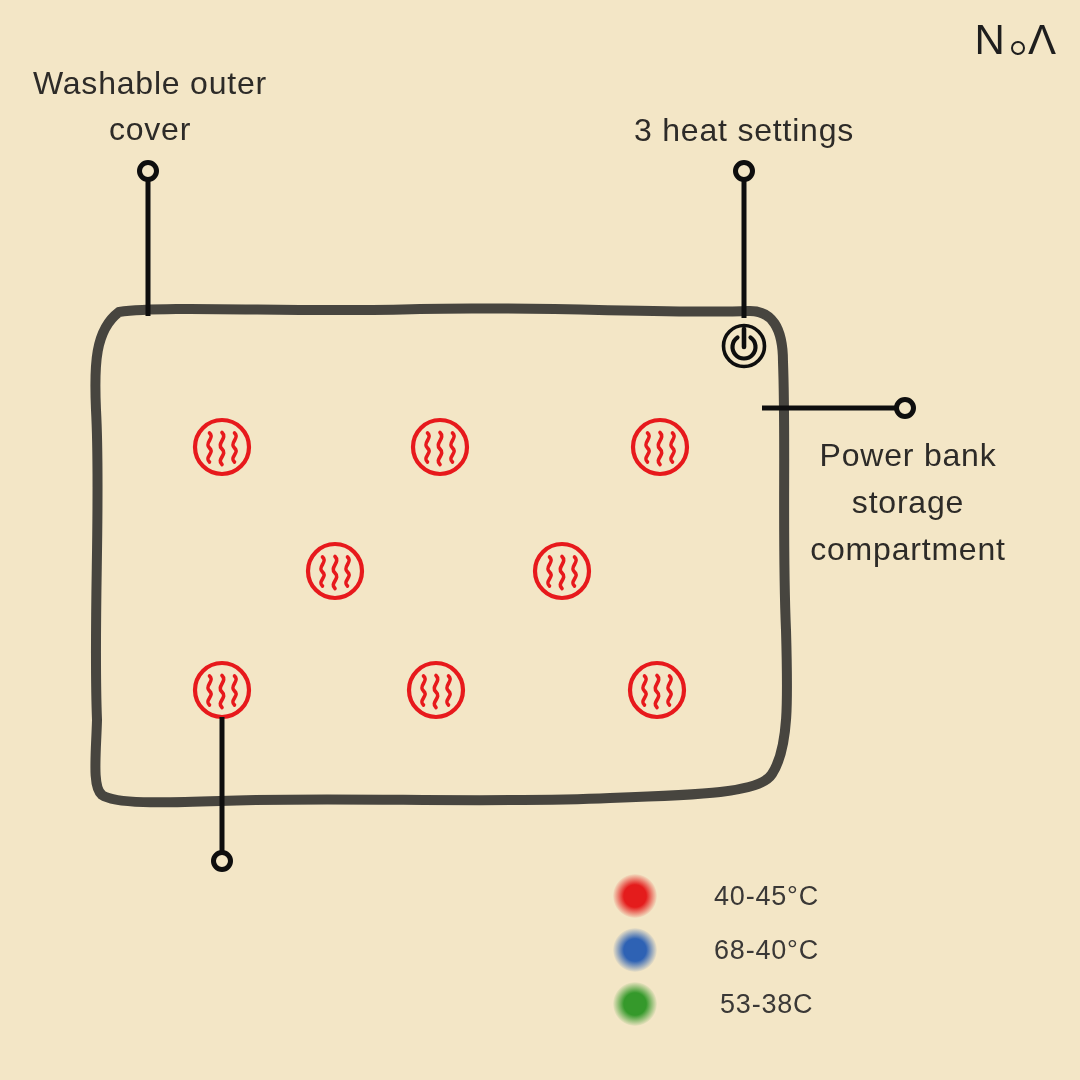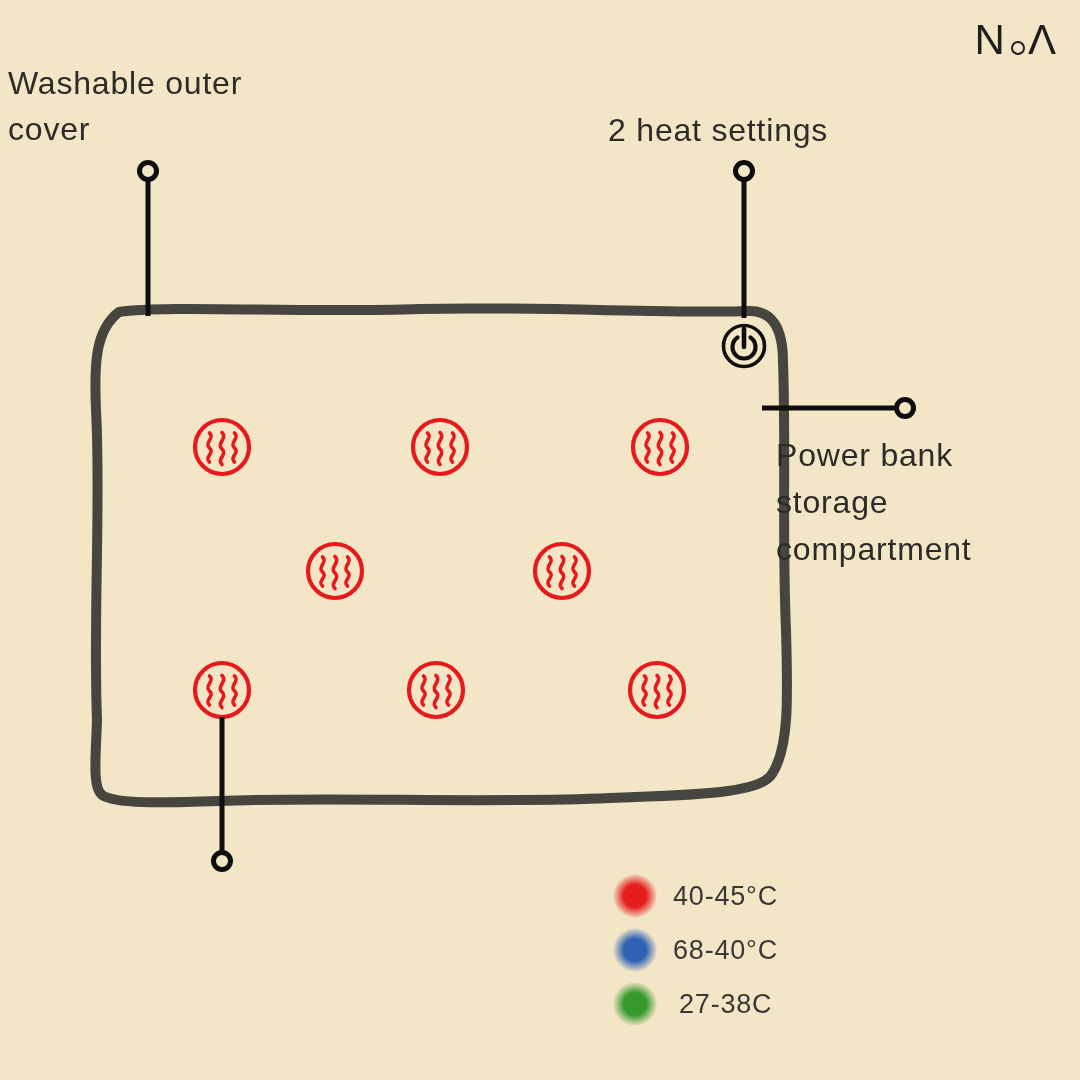--- a/index.html
+++ b/index.html
@@ -11,21 +11,21 @@
     overflow:hidden;
   }
   svg.scene { position:absolute; left:0; top:0; width:1080px; height:1080px; }
 
   .label {
     position:absolute;
     color:#2d2b28;
     font-size:32px;
     line-height:46px;
     letter-spacing:0.8px;
-    text-align:left;
+    text-align:center;
     font-weight:400;
   }
   .label-washable   { left:8px;   top:60px;  width:284px; }
   .label-settings   { left:608px; top:107px; width:272px; }
   .label-powerbank  { left:776px; top:432px; width:264px; line-height:47px; }
   .label-zones      { left:43px;  top:892px; width:400px; text-align:left; white-space:nowrap; }
 
   .logo {
     position:absolute; right:22px; top:16px;
     font-size:42px; letter-spacing:2px; color:#1e1e1e;
@@ -38,21 +38,21 @@
     border:2.5px solid #1e1e1e;
     border-radius:50%;
     margin:0 3px 0 4px;
     vertical-align:-1px;
   }
 
   .legend {
     position:absolute; left:613px; top:874px;
     display:flex; flex-direction:column; gap:10px;
   }
-  .legend-row { display:flex; align-items:center; height:44px; }
+  .legend-row { display:flex; align-items:center; height:44px;gap:41px; }
   .legend-dot { width:44px; height:44px; border-radius:50%; flex:0 0 auto; }
   .legend-text {
     margin-left:16px;
     font-size:27px;
     color:#3a3836;
     letter-spacing:0.8px;
   }
   .legend-row:nth-child(3) .legend-text { margin-left:22px; }
 </style>
 </head>
@@ -113,33 +113,33 @@
 
       <line x1="222" y1="717" x2="222" y2="852" stroke-width="5"></line>
       <circle cx="222" cy="861" r="8.5" fill="#f3e6c6" stroke-width="5"></circle>
     </g>
   </svg>
 
   <div class="logo"><span>N</span><span class="logo-ring"></span><span>Λ</span></div>
 
   <div class="label label-washable">Washable outer cover</div>
 
-  <div class="label label-settings">2 heat settings</div>
+  <div class="label label-settings">3 heat settings</div>
 
   <div class="label label-powerbank">Power bank storage compartment</div>
 
 
   <div class="legend">
     <div class="legend-row">
       <span class="legend-dot" style="background: radial-gradient(circle, rgb(228, 28, 28) 0%, rgb(228, 28, 28) 36%, rgba(228, 28, 28, 0) 72%);"></span>
       <span class="legend-text">40-45°C</span>
     </div>
     <div class="legend-row">
       <span class="legend-dot" style="background: radial-gradient(circle, rgb(46, 98, 180) 0%, rgb(46, 98, 180) 36%, rgba(46, 98, 180, 0) 72%);"></span>
       <span class="legend-text">68-40°C</span>
     </div>
     <div class="legend-row">
       <span class="legend-dot" style="background: radial-gradient(circle, rgb(53, 153, 43) 0%, rgb(53, 153, 43) 36%, rgba(53, 153, 43, 0) 72%);"></span>
-      <span class="legend-text">27-38C</span>
+      <span class="legend-text">53-38C</span>
     </div>
   </div>
 
 </div>
 
 </body></html>

